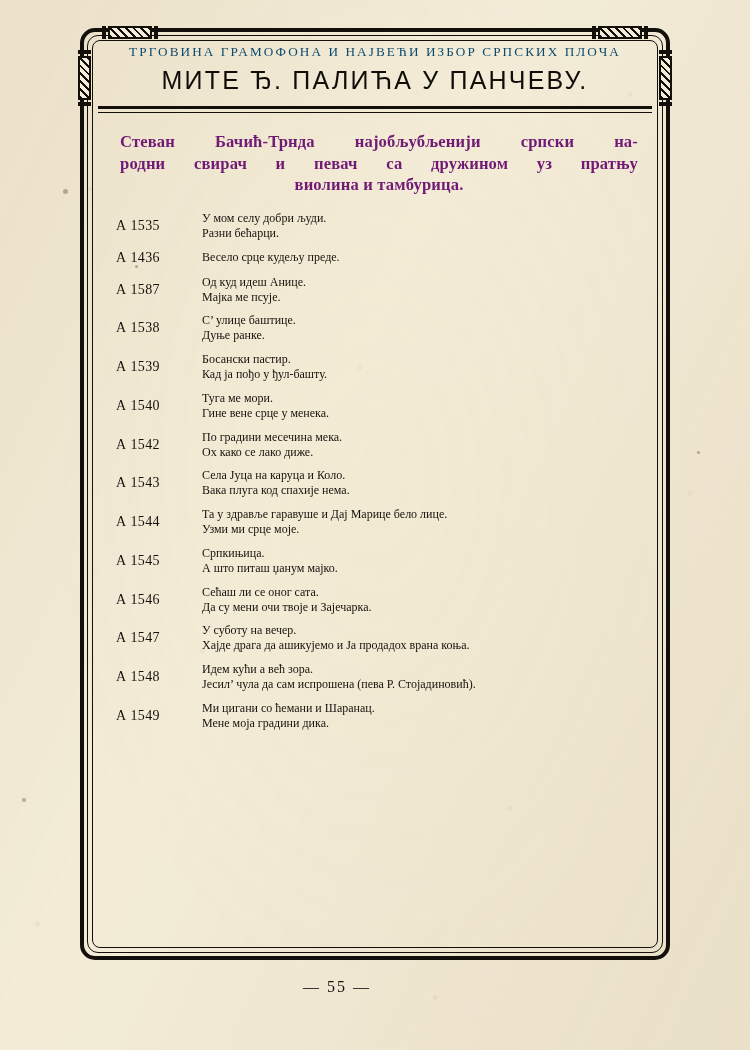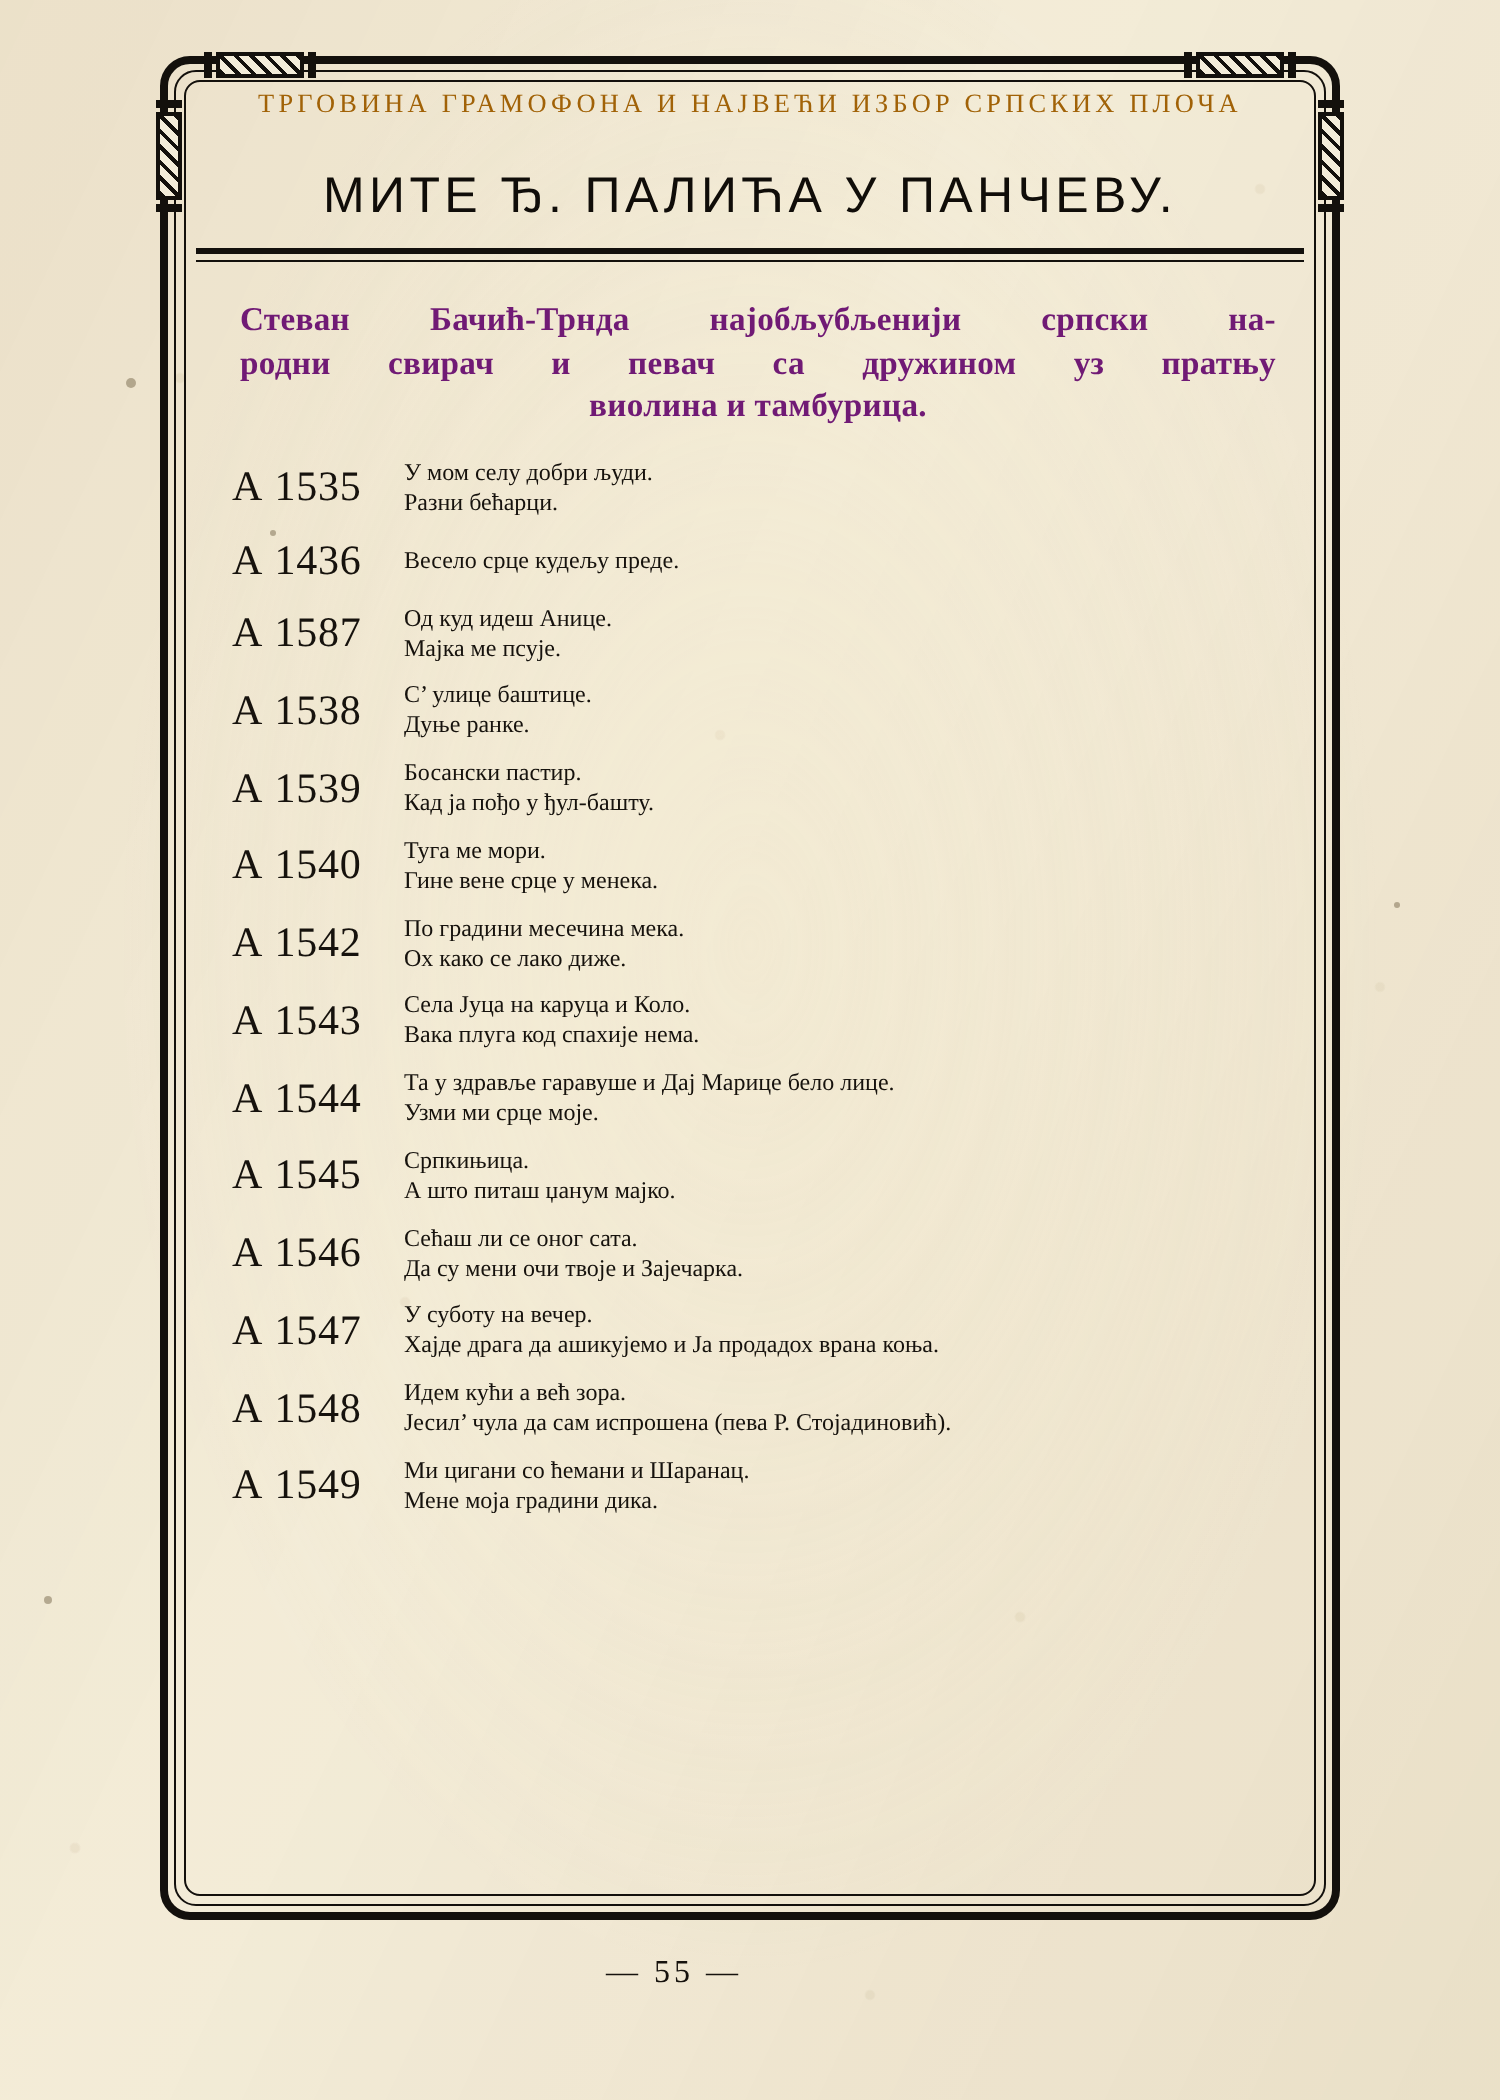--- a/index.html
+++ b/index.html
@@ -107,29 +107,29 @@
     position: absolute;
     left: 98px;
     top: 44px;
     width: 554px;
   }
 
   .shop-line {
     text-align: center;
     font-size: 13.2px;
     letter-spacing: 2.1px;
-    color: #a16207;
+    color: #0c4a6e;
     font-family: "Liberation Serif", "DejaVu Serif", serif;
     white-space: nowrap;
   }
   .shop-name {
     text-align: center;
     font-size: 25px;
     letter-spacing: 2.2px;
-    margin-top: 24px;
+    margin-top: 6px;
     color: #100d09;
     font-family: "Liberation Sans", "DejaVu Sans", sans-serif;
     font-weight: 400;
     white-space: nowrap;
   }
 
   .rule-thick {
     margin-top: 11px;
     height: 3px;
     background: #13100c;
@@ -167,21 +167,21 @@
     padding-left: 14px;
   }
   .entry {
     display: flex;
     align-items: center;
     margin-bottom: 9px;
   }
   .cat-no {
     flex: 0 0 90px;
     width: 90px;
-    font-size: 21px;
+    font-size: 14px;
     letter-spacing: 0.4px;
     text-align: left;
     white-space: nowrap;
     color: #16120d;
     padding-left: 4px;
     box-sizing: border-box;
   }
   .titles {
     flex: 1 1 auto;
     font-size: 12px;

